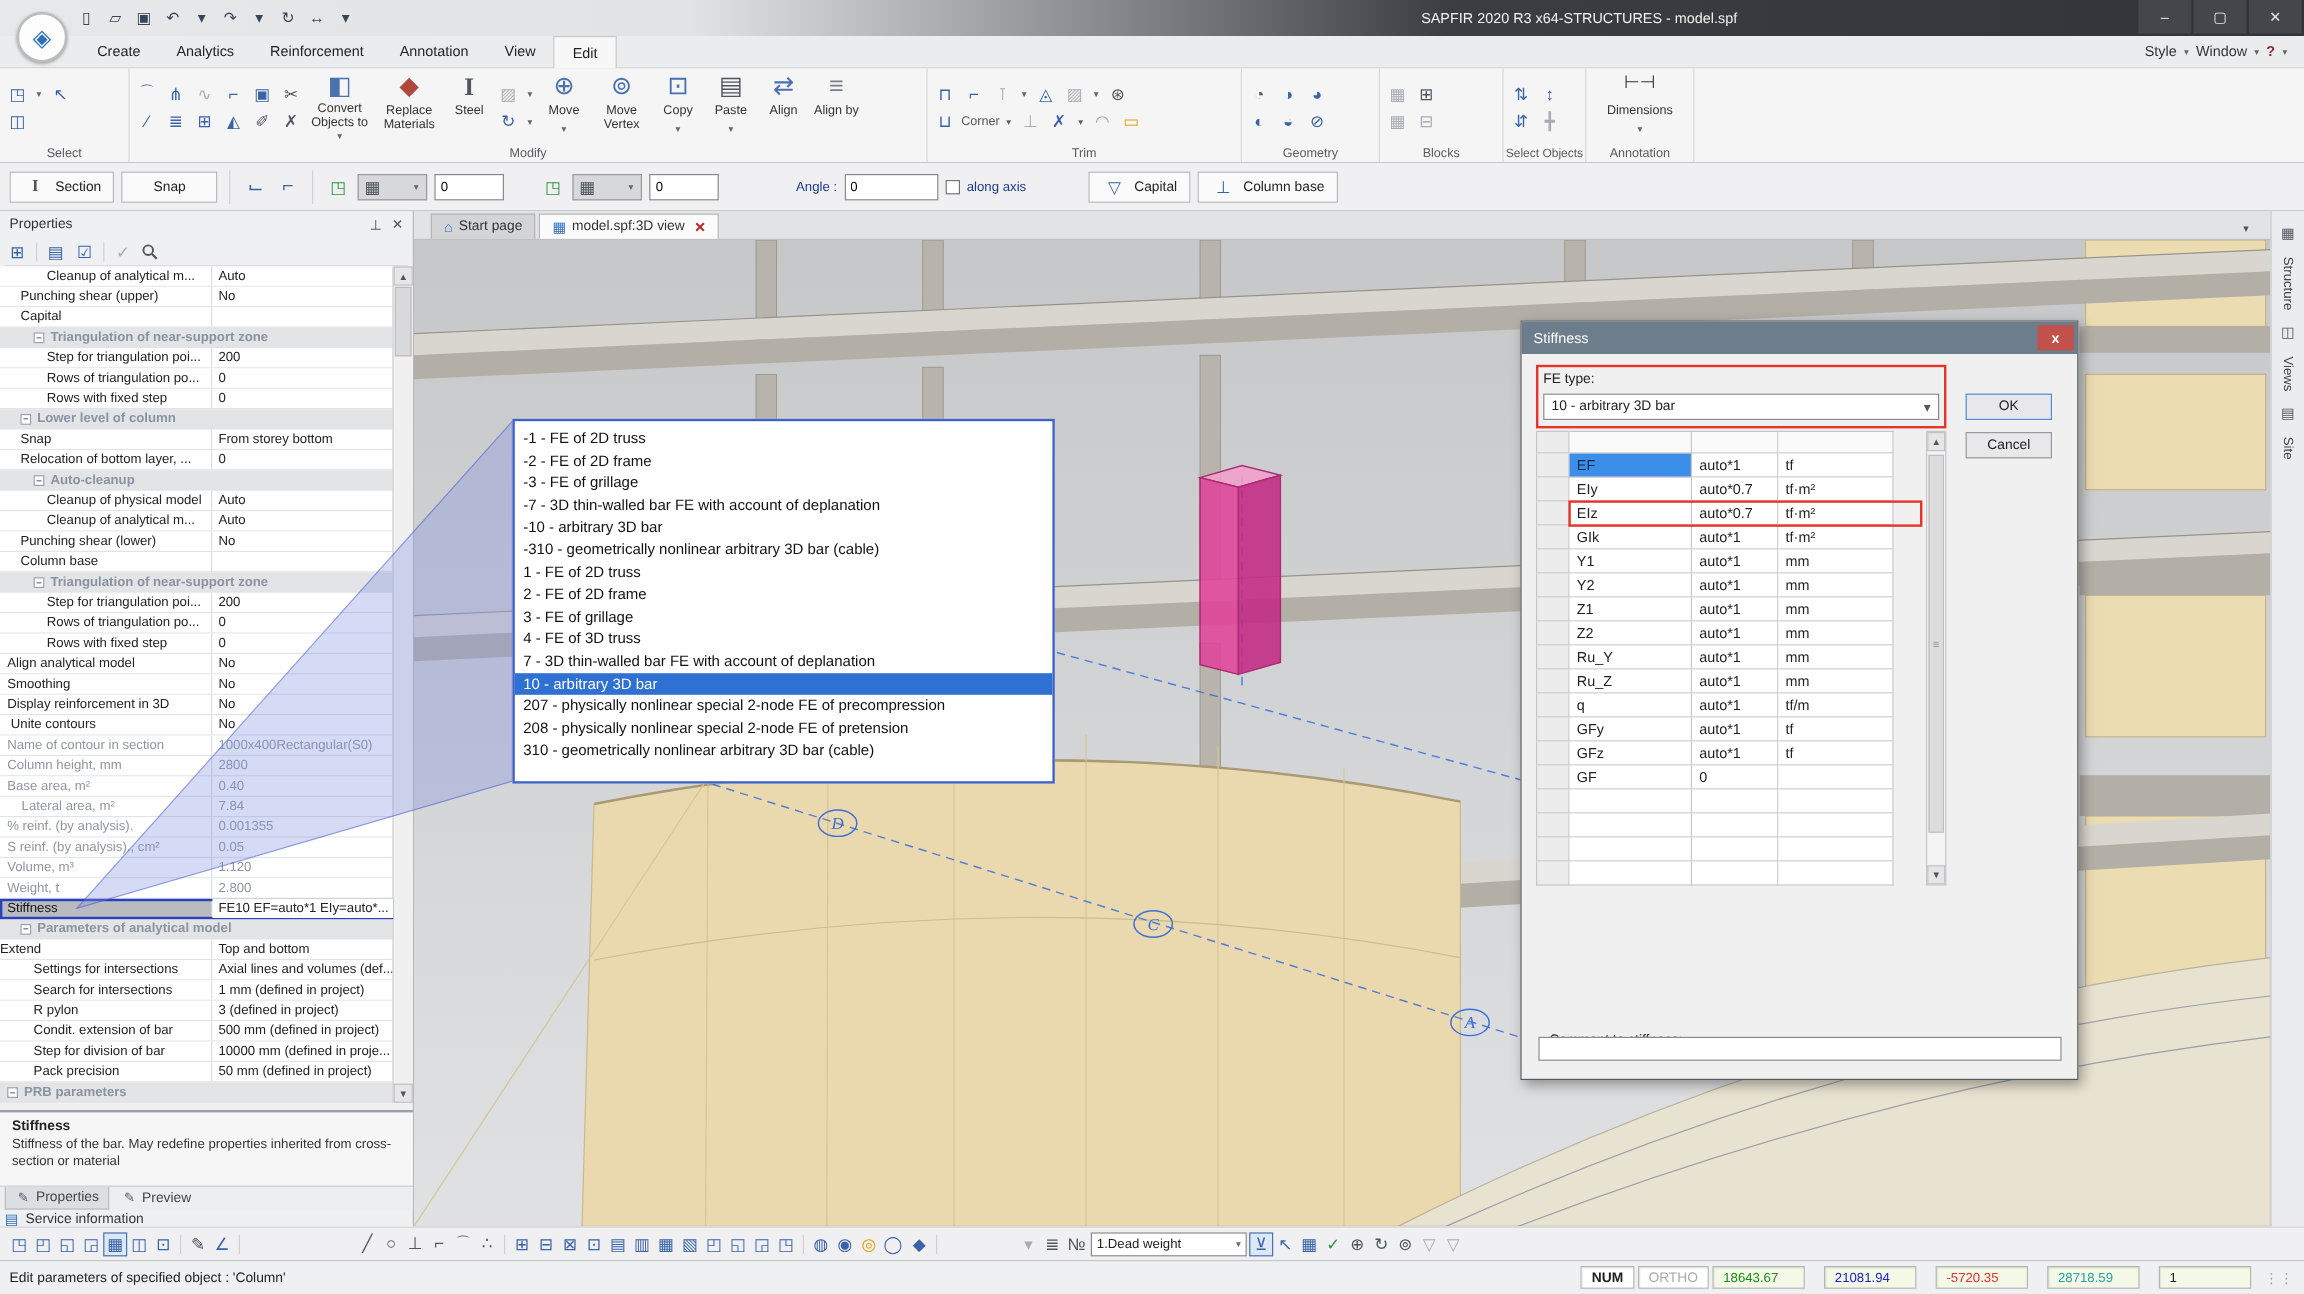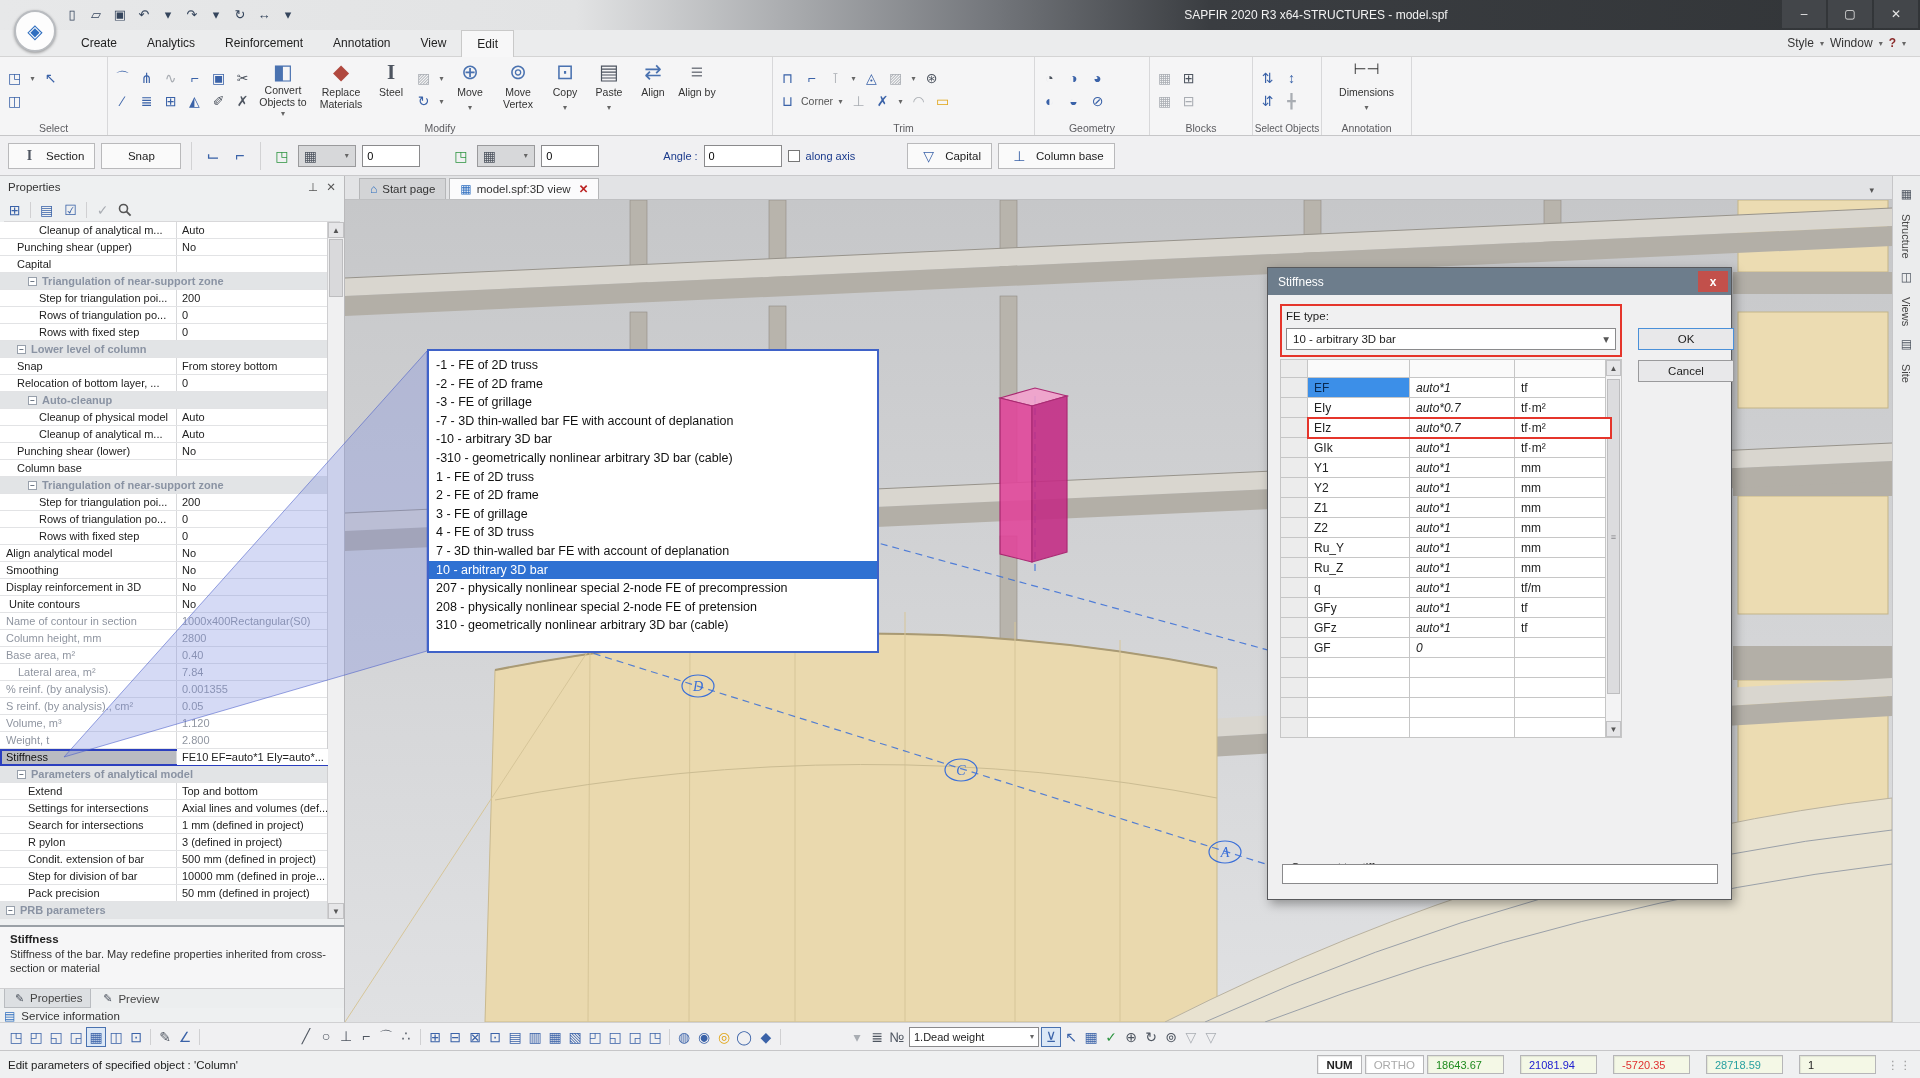--- a/index.html
+++ b/index.html
@@ -96,32 +96,32 @@
   #felist .fitem { height:18.6px; line-height:18.6px; padding-left:7px; font-size:12.5px; color:#111; white-space:nowrap; }
   #felist .fitem.sel { background:#2f71d2; color:#fff; }
 
   
   #dlg { left:1267px; top:267px; width:465px; height:633px; background:#f0f0f1; border:1px solid #58595c; box-shadow:3px 4px 10px rgba(0,0,0,.35); z-index:6; }
   #dlg-title { position:absolute; left:0; top:0; width:100%; height:27px; background:#6d7d8c; color:#fff; font-size:12px; display:flex; align-items:center; padding-left:10px; }
   #dlg-close { position:absolute; right:3px; top:3px; width:30px; height:21px; background:#c2504b; color:#fff; display:flex; align-items:center; justify-content:center; font-weight:bold; font-size:12px; }
   #fe-redbox { position:absolute; left:12px; top:36px; width:342px; height:53px; border:2px solid #e5352b; }
   #fe-label { position:absolute; left:18px; top:42px; font-size:11.5px; }
   #fe-combo { position:absolute; left:18px; top:60px; width:330px; height:22px; background:#fff; border:1px solid #8a8a8c; display:flex; align-items:center; justify-content:space-between; padding:0 6px; font-size:11.5px; }
-  .dbtn { position:absolute; left:370px; width:96px; height:22px; background:#e8e8ea; border:1px solid #9a9a9c; display:flex; align-items:center; justify-content:center; font-size:11.5px; }
+  .dbtn { position:absolute; left:370px; width:72px; height:22px; background:#e8e8ea; border:1px solid #9a9a9c; display:flex; align-items:center; justify-content:center; font-size:11.5px; }
   #btn-ok { top:60px; border-color:#4a90d9; }
   #btn-cancel { top:92px; }
   #sgrid { position:absolute; left:12px; top:91px; width:321px; }
   .srow { display:flex; height:20px; }
   .srow .rh { width:28px; background:#ececec; border:1px solid #c6c6c6; border-top:none; flex:0 0 auto; }
   .srow.head { height:19px; }
   .srow.head .rh { border-top:1px solid #c6c6c6; }
   .srow .cells { flex:1; display:flex; position:relative; }
   .scell { border-right:1px solid #c6c6c6; border-bottom:1px solid #c6c6c6; background:#fff; display:flex; align-items:center; padding-left:6px; font-size:12px; white-space:nowrap; overflow:hidden; }
   .srow.head .scell { background:#fafafa; border-top:1px solid #c6c6c6; }
-  .c1 { width:102px; } .c2 { width:105px;font-style:italic; } .c3 { width:96px; }
+  .c1 { width:102px; } .c2 { width:72px; } .c3 { width:96px; }
   .scell.sel { background:#3c8fe8; color:#082a52; }
   .srow.hl .cells { outline:2px solid #e5352b; outline-offset:-1px; z-index:2; }
   #dscroll { position:absolute; left:337px; top:91px; width:17px; height:379px; background:#f3f3f4; border:1px solid #c6c6c6; }
   #dscroll .thumb { position:absolute; left:1px; top:19px; width:13px; height:315px; background:#dcdcde; border:1px solid #bdbdbf; display:flex; align-items:center; justify-content:center; color:#8a8a8c; font-size:9px; }
   #cmt-label { position:absolute; left:23px; top:578px; font-size:11.5px;margin-top:15px; }
   #cmt-input { position:absolute; left:14px; top:596px; width:436px; height:20px; border:1px solid #8a8a8c; background:#fff; }
 
   
   #btoolbar { left:0; top:1022px; width:1920px; height:28px; background:#f0f0f2; border-top:1px solid #d0d0d2; display:flex; align-items:center; padding-left:6px; gap:2px; }
   #btoolbar .ico { width:20px; height:20px; border:1px solid transparent; }
@@ -655,21 +655,21 @@
         </div>
         <div class="pval">
           <span>FE10 EF=auto*1 EIy=auto*...</span>
         </div>
       </div>
       <div class="prow sec">
         <span class="secbox" style="margin-left: 17px;">−</span>
         <span>Parameters of analytical model</span>
       </div>
       <div class="prow">
-        <div class="pname" style="width: 177px; padding-left: 28px;">
+        <div class="pname" style="width: 177px; ">
           <span>Extend</span>
         </div>
         <div class="pval">
           <span>Top and bottom</span>
         </div>
       </div>
       <div class="prow">
         <div class="pname" style="width: 177px; padding-left: 28px;">
           <span>Settings for intersections</span>
         </div>

